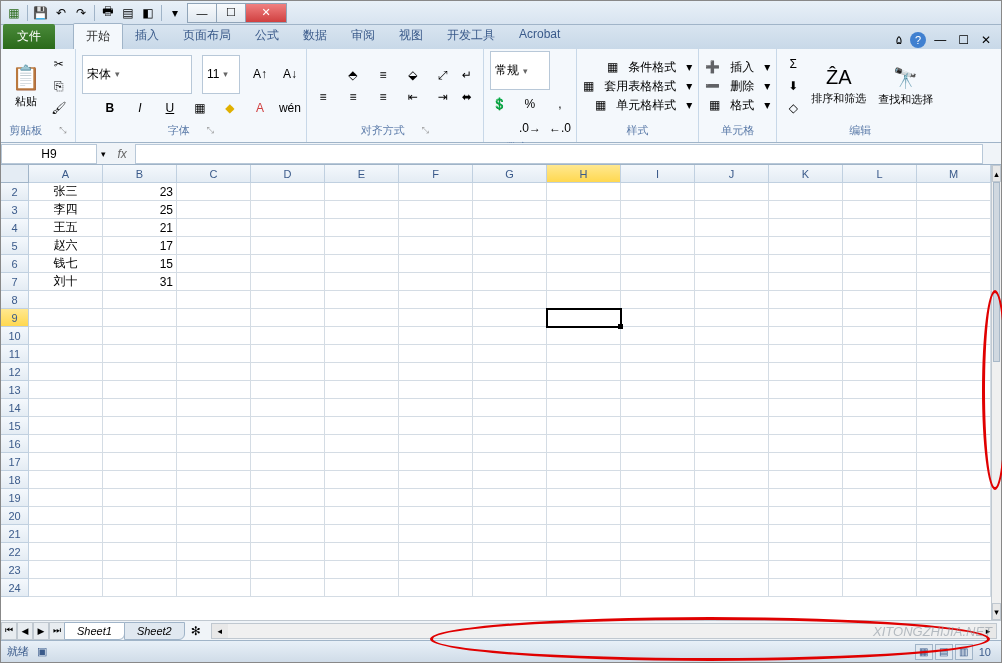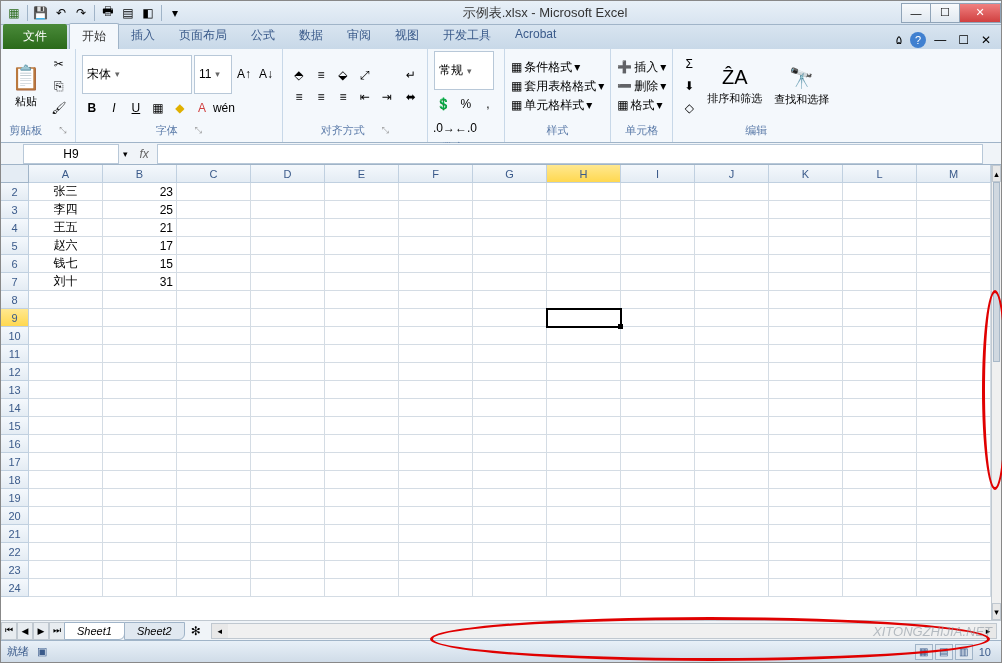--- a/index.html
+++ b/index.html
@@ -12,49 +12,49 @@
 .qat { display: flex; align-items: center; gap: 2px; padding: 0 4px; }
 .qat-icon { width: 18px; height: 18px; display: flex; align-items: center; justify-content: center; cursor: pointer; }
 .qat-sep { width: 1px; height: 16px; background: #a0b4c8; margin: 0 2px; }
 .title-text { flex: 1; text-align: center; color: #333; font-size: 13px; }
 .win-controls { display: flex; }
 .win-btn { width: 30px; height: 20px; display: flex; align-items: center; justify-content: center; border: 1px solid #90a4b8; background: linear-gradient(#f8fafc, #e0e8f0); margin-left: -1px; cursor: pointer; font-size: 11px; }
 .win-btn.close { background: linear-gradient(#f08080, #d04040); color: #fff; width: 42px; }
 
 
 .ribbon-tabs { height: 24px; display: flex; align-items: flex-end; background: linear-gradient(#d8e4f0, #c8d8e8); padding-left: 2px; }
-.file-tab { background: linear-gradient(#4a8a3a, #2a6a1a); color: #fff; padding: 4px 20px; border-radius: 2px 2px 0 0; cursor: pointer; margin-right: 2px; }
+.file-tab { background: linear-gradient(#4a8a3a, #2a6a1a); color: #fff; padding: 4px 14px; border-radius: 2px 2px 0 0; cursor: pointer; margin-right: 18px; }
 .ribbon-tab { padding: 4px 12px; cursor: pointer; color: #3a5a8a; }
 .ribbon-tab.active { background: #f4f8fc; border: 1px solid #a0b4c8; border-bottom: none; border-radius: 2px 2px 0 0; color: #333; }
 .ribbon-right { margin-left: auto; display: flex; align-items: center; gap: 4px; padding-right: 6px; }
 .ribbon-right span { cursor: pointer; padding: 2px 4px; }
 .help-icon { width: 16px; height: 16px; border-radius: 50%; background: #4080d0; color: #fff; display: flex; align-items: center; justify-content: center; font-size: 11px; }
 
 
 .ribbon-body { height: 94px; background: #f4f8fc; border-bottom: 1px solid #a0b4c8; display: flex; }
 .ribbon-group { border-right: 1px solid #c8d8e8; display: flex; flex-direction: column; padding: 2px 6px; }
 .group-content { flex: 1; display: flex; align-items: center; gap: 4px; }
 .group-label { text-align: center; color: #5a7aa8; font-size: 11px; padding: 2px 0; display: flex; justify-content: center; align-items: center; gap: 17px; }
 .group-label .launcher { cursor: pointer; color: #888; font-size: 9px; }
 
 .big-btn { display: flex; flex-direction: column; align-items: center; justify-content: center; padding: 2px 4px; cursor: pointer; }
 .big-btn .icon { font-size: 24px; }
 .big-btn .lbl { font-size: 11px; margin-top: 2px; }
 
 .col { display: flex; flex-direction: column; gap: 2px; }
-.row { display: flex; align-items: center; gap: 2px; }
+.row { display: flex; align-items: center; gap: 10px; justify-content: flex-end; }
 .small-btn { width: 20px; height: 20px; display: flex; align-items: center; justify-content: center; cursor: pointer; font-size: 12px; }
 .dropdown-btn { display: flex; align-items: center; height: 39px; border: 1px solid #b8c8d8; background: #fff; padding: 0 4px; cursor: pointer; }
 .dropdown-btn::after { content: "▾"; margin-left: 4px; font-size: 9px; color: #666; }
 .font-name { width: 110px; }
 .font-size { width: 38px; }
 
 
 .formula-row { height: 22px; display: flex; align-items: center; border-bottom: 1px solid #a0b4c8; background: #f0f4f8; }
-.name-box { width: 96px; height: 20px; border: 1px solid #b8c8d8; background: #fff; margin-left: 22px; padding: 0 6px; display: flex; align-items: center; justify-content: center; }
+.name-box { width: 96px; height: 20px; border: 1px solid #b8c8d8; background: #fff; padding: 0 6px; display: flex; align-items: center; justify-content: center; }
 .fx-label { margin: 0 8px; font-style: italic; color: #666; }
 .formula-bar { flex: 1; height: 20px; border: 1px solid #b8c8d8; background: #fff; margin-right: 18px; }
 
 
 .grid-area { flex: 1; display: flex; overflow: hidden; position: relative; }
 .grid { display: grid; grid-template-columns: 28px repeat(13, 74px); grid-auto-rows: 18px; }
 .col-header, .row-header { background: linear-gradient(#f4f8fc, #e4ecf4); border-right: 1px solid #c0d0e0; border-bottom: 1px solid #c0d0e0; display: flex; align-items: center; justify-content: center; color: #3a5a8a; font-size: 11px; cursor: pointer; }
 .col-header.sel { background: linear-gradient(#ffe890, #ffd850); }
 .row-header.sel { background: linear-gradient(#ffe890, #ffd850); }
 .corner { background: #e4ecf4; border-right: 1px solid #a0b4c8; border-bottom: 1px solid #a0b4c8; cursor: pointer; }
@@ -103,21 +103,20 @@
       <span class="qat-icon" style="color:#3a5a8a">💾</span>
       <span class="qat-icon">↶</span>
       <span class="qat-icon">↷</span>
       <span class="qat-sep"></span>
       <span class="qat-icon">🖶</span>
       <span class="qat-icon">▤</span>
       <span class="qat-icon">◧</span>
       <span class="qat-sep"></span>
       <span class="qat-icon">▾</span>
     </div>
-    <div class="title-text">示例表.xlsx - Microsoft Excel</div>
     <div class="win-controls">
       <div class="win-btn">—</div>
       <div class="win-btn">☐</div>
       <div class="win-btn close">✕</div>
     </div>
   </div>
 
   <div class="ribbon-tabs">
     <div class="file-tab">文件</div>
     <div id="ribbon-tab-container" style="display:flex">

